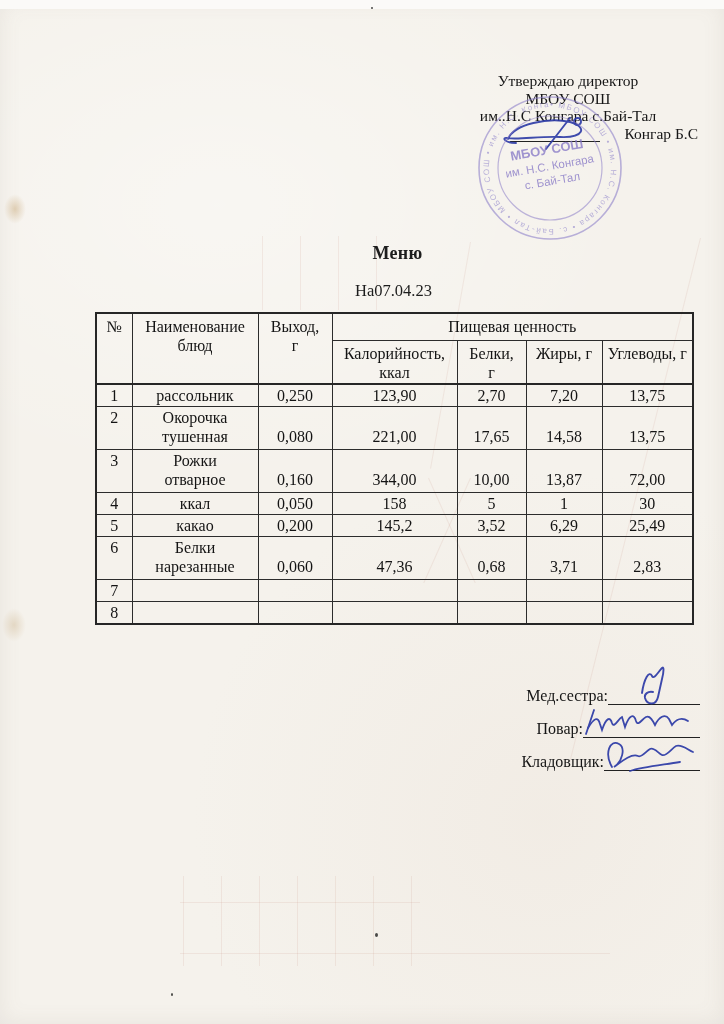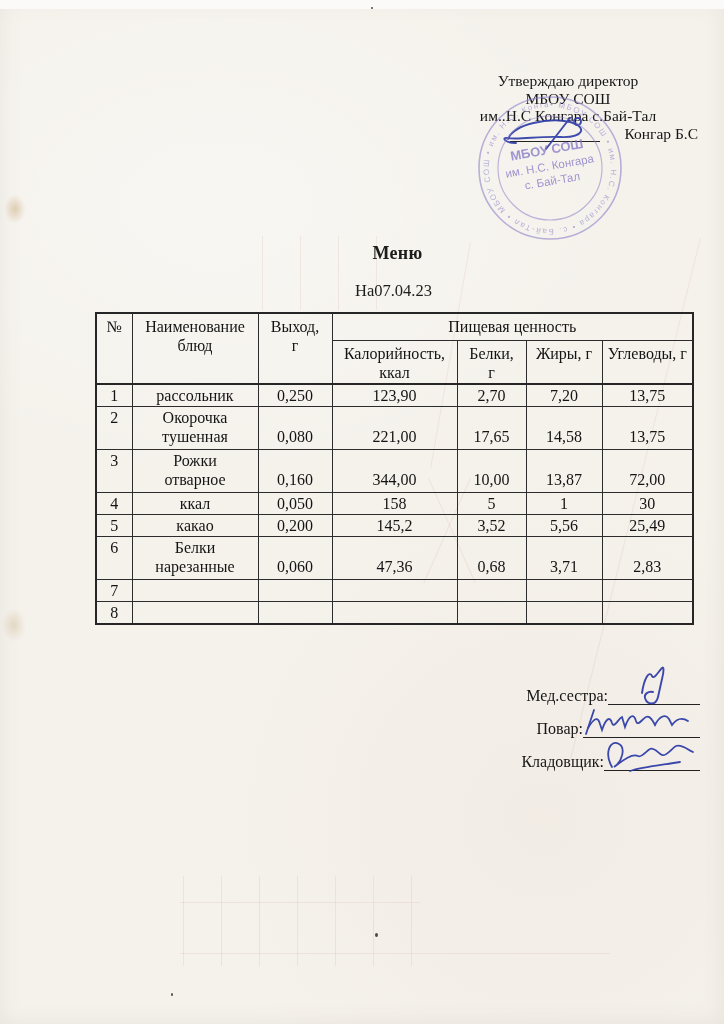--- a/index.html
+++ b/index.html
@@ -212,21 +212,21 @@
         <td>5</td>
         <td>1</td>
         <td>30</td>
       </tr>
       <tr style="height:20px;">
         <td>5</td>
         <td>какао</td>
         <td>0,200</td>
         <td>145,2</td>
         <td>3,52</td>
-        <td>5,56</td>
+        <td>6,29</td>
         <td>25,49</td>
       </tr>
       <tr class="tall" style="height:42px;">
         <td style="vertical-align:top;">6</td>
         <td>Белки
 нарезанные</td>
         <td>0,060</td>
         <td>47,36</td>
         <td>0,68</td>
         <td>3,71</td>

